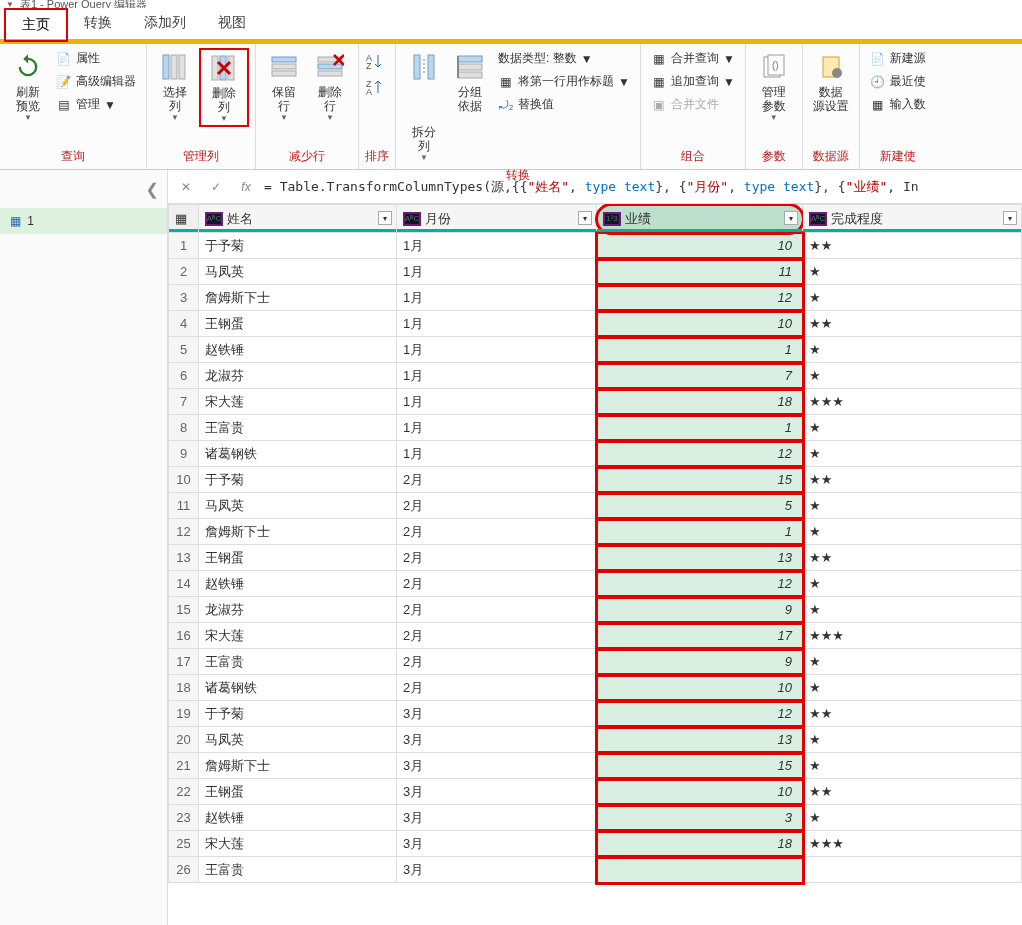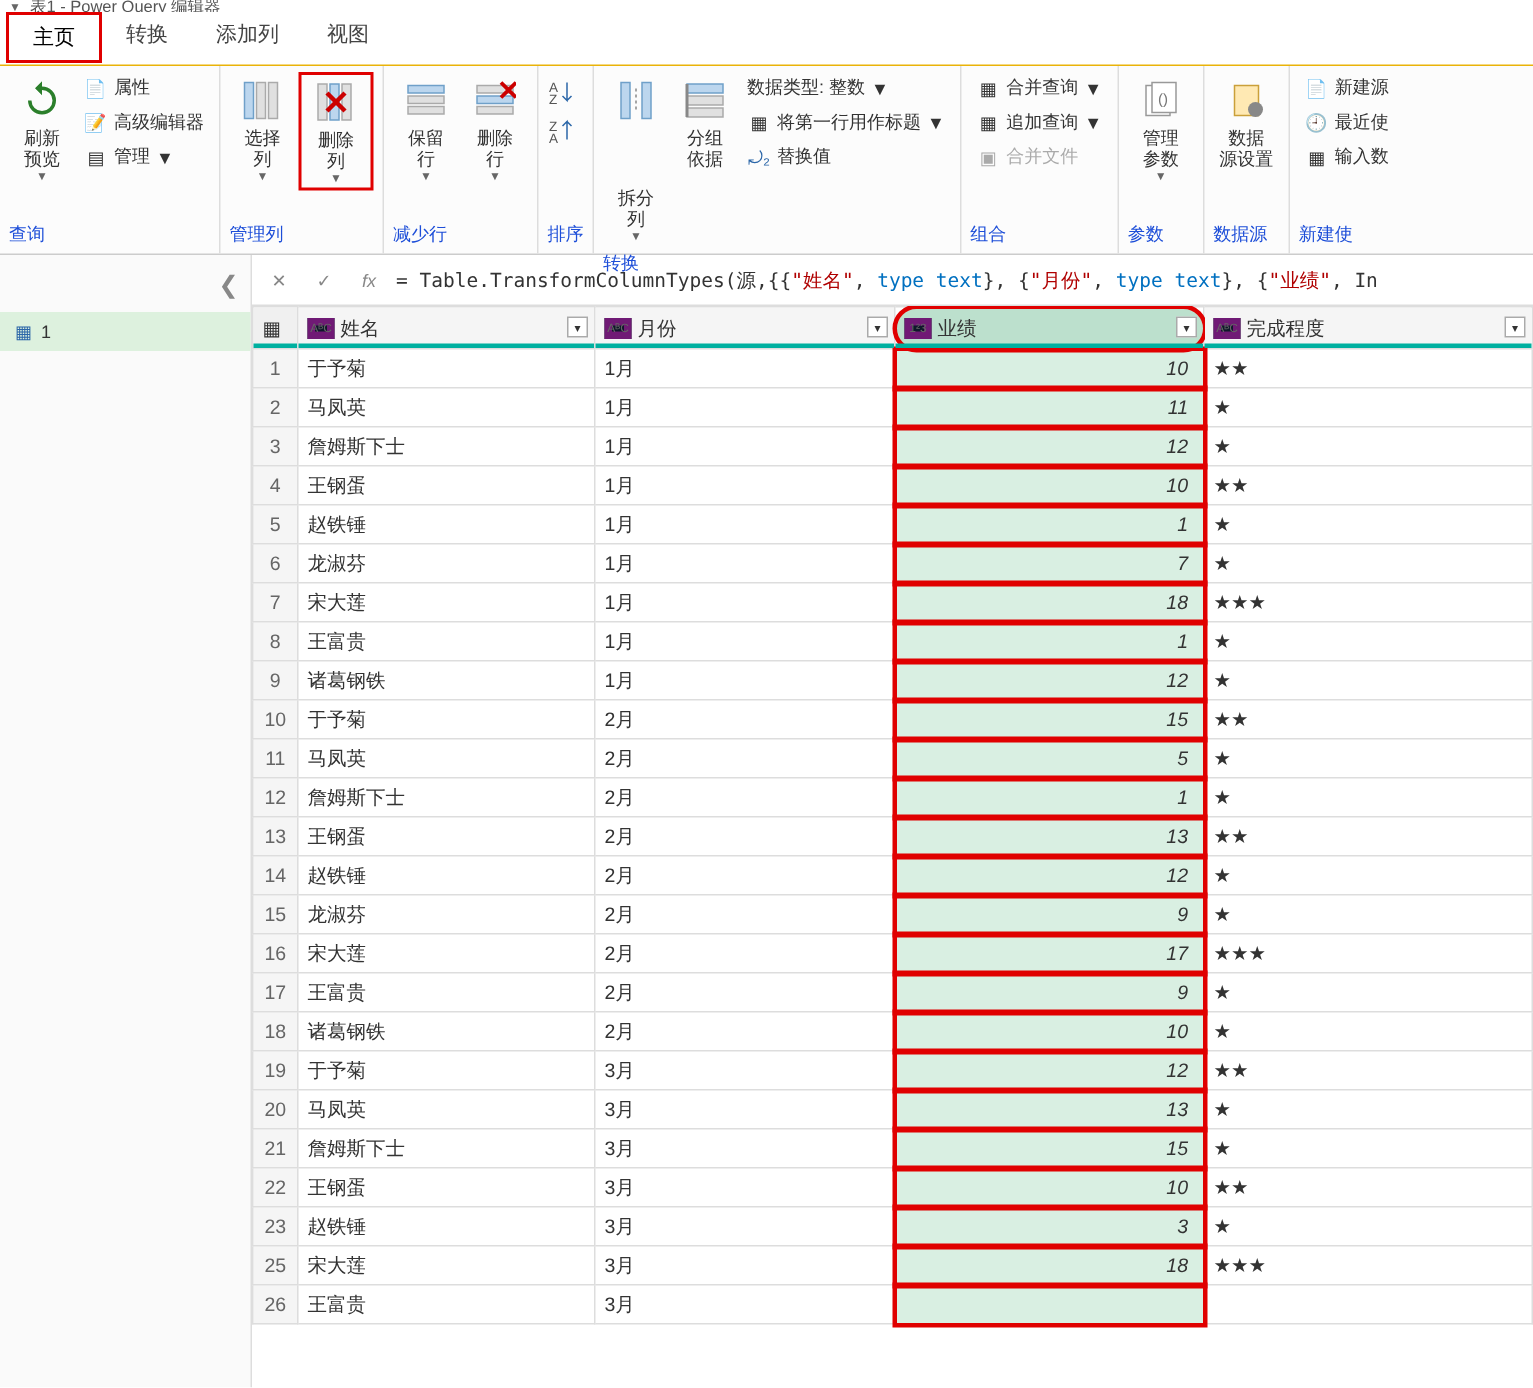--- a/index.html
+++ b/index.html
@@ -1,25 +1,25 @@
 <!DOCTYPE html>
 <html><head>
 <meta charset="utf-8">
 <style>
   * { box-sizing: border-box; margin: 0; padding: 0; }
   body { font-family: "Microsoft YaHei", "Segoe UI", sans-serif; font-size: 12px; color: #333; background: #fff; width: 1022px; height: 925px; overflow: hidden; position: relative; }
   .title-bar { height: 8px; display: flex; align-items: center; padding: 0 6px; font-size: 11px; color: #555; overflow: hidden; }
   .title-bar .dd { font-size: 8px; color: #666; margin-right: 6px; }
-  .tabstrip { display: flex; height: 36px; align-items: flex-start; border-bottom: 1px solid #eab308; padding-left: 4px; }
+  .tabstrip { display: flex; height: 36px; align-items: flex-start; border-bottom: 5px solid #eab308; padding-left: 4px; }
   .tab { padding: 6px 16px; cursor: pointer; font-size: 14px; color: #444; position: relative; }
   .tab.active { border: 2px solid #e00000; color: #000; }
   .ribbon { display: flex; height: 126px; border-bottom: 1px solid #ccc; background: #fcfcfc; }
   .group { display: flex; flex-direction: column; border-right: 1px solid #ddd; padding: 4px 6px 2px 6px; }
   .group-body { flex: 1; display: flex; align-items: flex-start; gap: 2px; }
-  .group-label { font-size: 12px; color: #1d4ed8; padding: 2px 0; }
+  .group-label { text-align: center; font-size: 12px; color: #b91c1c; padding: 2px 0; }
   .bigbtn { display: flex; flex-direction: column; align-items: center; justify-content: flex-start; width: 44px; padding: 2px 2px; cursor: pointer; border: 1px solid transparent; }
   .bigbtn.red-box { border: 2px solid #e00000; width: 50px; }
   .bigbtn .icon { width: 32px; height: 32px; display: flex; align-items: center; justify-content: center; margin-bottom: 2px; }
   .bigbtn .lbl { font-size: 12px; text-align: center; line-height: 1.2; white-space: nowrap; }
   .bigbtn .dd { font-size: 8px; color: #666; margin-top: -1px; }
   .smallbtn-col { display: flex; flex-direction: column; gap: 2px; justify-content: flex-start; }
   .smallbtn { display: flex; align-items: center; gap: 4px; padding: 2px 4px; cursor: pointer; font-size: 12px; white-space: nowrap; }
   .smallbtn .sicon { width: 16px; height: 16px; display: inline-flex; align-items: center; justify-content: center; }
   .smallbtn.disabled { color: #aaa; }
   .sort-col { display:flex; flex-direction:column; gap:6px; padding-top:4px;}
@@ -33,21 +33,21 @@
   .fb-btn { width: 24px; height: 24px; display: flex; align-items: center; justify-content: center; color: #888; cursor:pointer;}
   .fb-input { flex: 1; font-family: Consolas, monospace; font-size: 13px; border: none; outline: none; white-space: nowrap; overflow: hidden; }
   .fb-input .str { color: #b00000; }
   .fb-input .kw { color: #0070c0; margin-top: 12px; }
   .grid-wrap { flex: 1; overflow: hidden; }
   table.grid { border-collapse: collapse; width: 100%; }
   .grid th, .grid td { border: 1px solid #ddd; font-size: 13px; }
   .grid th { background: #f5f5f5; text-align: left; font-weight: normal; position: relative; height: 28px; }
   .grid th.rowhead { width: 30px; background: #f0f0f0; text-align:center;}
   .grid th .hdr { display: flex; align-items: center; padding: 0 6px; gap: 4px; height: 100%; }
-  .grid th .typeicon { width: 18px; height: 14px; display:inline-flex; align-items:center; justify-content:center; font-size:8px; color:#666; border:5px solid #701a75; background:#0f172a;}
+  .grid th .typeicon { width: 18px; height: 14px; display:inline-flex; align-items:center; justify-content:center; font-size:8px; color:#666; border:2px solid #701a75; background:#0f172a;}
   .grid th .filter { position: absolute; right: 4px; top: 6px; width: 14px; height: 14px; background: #fff; border:1px solid #aaa; display:flex; align-items:center; justify-content:center; font-size:8px; color:#333; cursor:pointer;}
   .grid th::after { content:""; position:absolute; left:0; right:0; bottom:0; height:3px; background:#00b0a0;}
   .grid td { padding: 3px 6px; height: 26px; }
   .grid td.rownum { background: #f5f5f5; text-align: center; color: #666; width: 30px; }
   .grid td.num { text-align: right; font-style: italic; padding-right: 10px;}
   .col-sel { background: #d9efe2 !important; }
   th.col-sel-h { background: #bce0cd !important; border-radius: 14px; }
   .red-outline { outline: 3px solid #e00000; outline-offset: -1px; }
   
   .c1 { width: 198px; }

